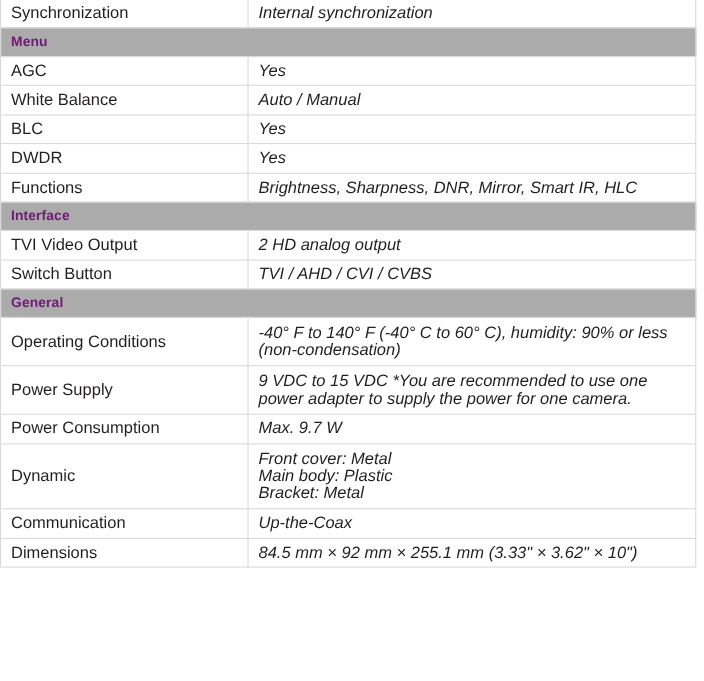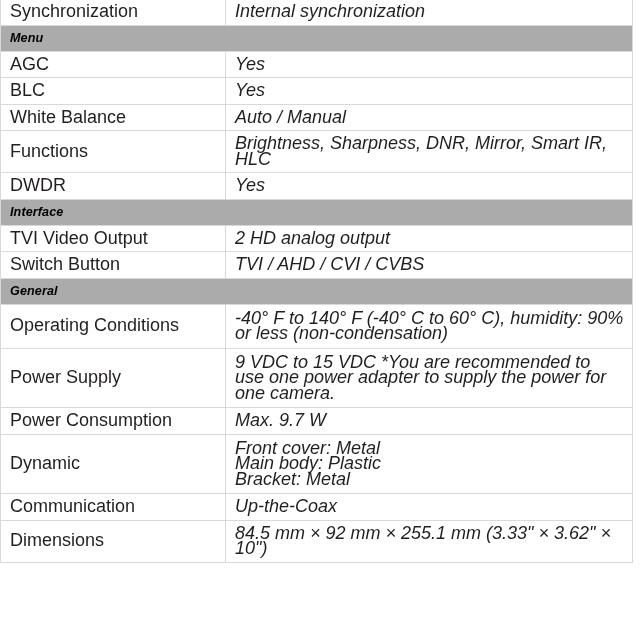--- a/index.html
+++ b/index.html
@@ -25,21 +25,21 @@
     border-right: 1px solid #d9d9d9;
   }
 
   .spec-table col.col-label { width: 225px; }
   .spec-table col.col-value { width: 407px; }
 
   .spec-table tr.spec-row > td {
     border-top: 1px solid #d9d9d9;
     border-bottom: 1px solid #d9d9d9;
     padding: 5px 8px 5px 9px;
-    font-size: 18px;
+    font-size: 15px;
     line-height: 15.5px;
     vertical-align: middle;
     background: #ffffff;
     word-wrap: break-word;
   }
 
   .spec-table tr.spec-row > td.cell-label {
     border-right: 1px solid #d9d9d9;
   }
 
@@ -49,29 +49,28 @@
   }
 
   
   .spec-table tr.first-row > td {
     border-top: none;
     padding-top: 4px;
   }
 
   .spec-table tr.section-row > td {
     background: #ababab;
-    color: #000000;
+    color: #701a75;
     font-weight: bold;
     font-size: 12.6px;
     line-height: 15px;
     padding: 5px 8px 5px 9px;
     border-top: 1px solid #d9d9d9;
     border-bottom: 1px solid #d9d9d9;
     letter-spacing: 0.1px;
-    font-style: italic;
   }
 
   .spec-table tr.tall-row > td {
     padding-top: 6px;
     padding-bottom: 6px;
   }
 </style>
 </head>
 <body>
 
@@ -86,34 +85,34 @@
         <td class="cell-value">Internal synchronization</td>
       </tr>
       <tr class="section-row">
         <td colspan="2">Menu</td>
       </tr>
       <tr class="spec-row">
         <td class="cell-label">AGC</td>
         <td class="cell-value">Yes</td>
       </tr>
       <tr class="spec-row">
+        <td class="cell-label">White Balance</td>
+        <td class="cell-value">Auto / Manual</td>
+      </tr>
+      <tr class="spec-row">
         <td class="cell-label">BLC</td>
         <td class="cell-value">Yes</td>
       </tr>
       <tr class="spec-row">
-        <td class="cell-label">White Balance</td>
-        <td class="cell-value">Auto / Manual</td>
+        <td class="cell-label">DWDR</td>
+        <td class="cell-value">Yes</td>
       </tr>
       <tr class="spec-row">
         <td class="cell-label">Functions</td>
         <td class="cell-value">Brightness, Sharpness, DNR, Mirror, Smart IR, HLC</td>
-      </tr>
-      <tr class="spec-row">
-        <td class="cell-label">DWDR</td>
-        <td class="cell-value">Yes</td>
       </tr>
       <tr class="section-row">
         <td colspan="2">Interface</td>
       </tr>
       <tr class="spec-row">
         <td class="cell-label">TVI Video Output</td>
         <td class="cell-value">2 HD analog output</td>
       </tr>
       <tr class="spec-row">
         <td class="cell-label">Switch Button</td>

